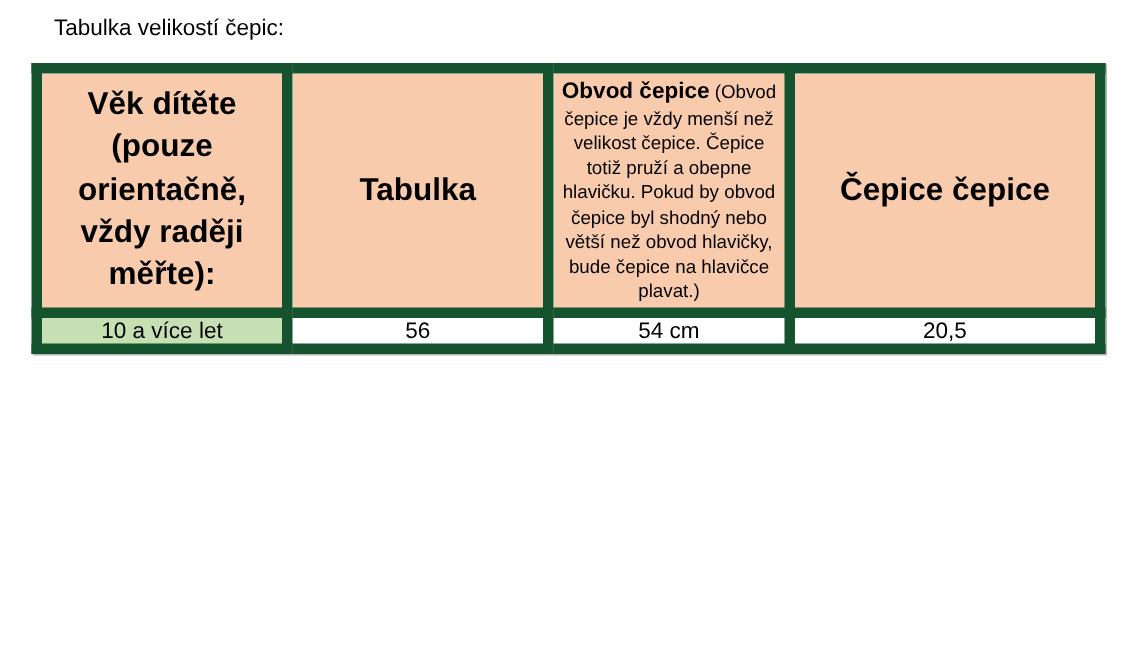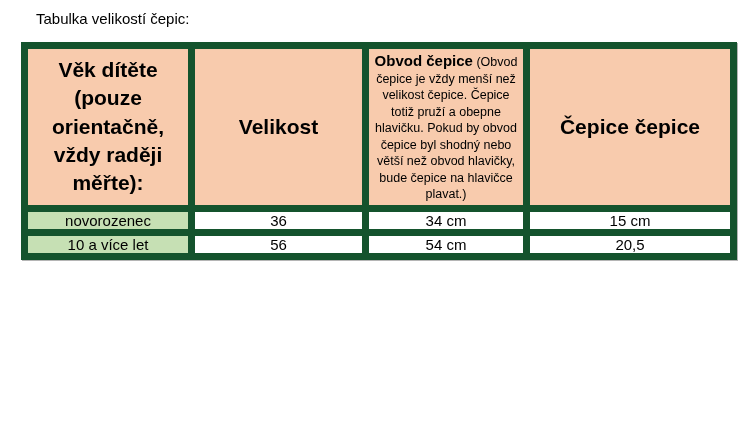--- a/index.html
+++ b/index.html
@@ -77,32 +77,26 @@
 <table class="size-table">
   <colgroup>
     <col class="c1">
       <col class="c2">
       <col class="c3">
       <col class="c4">
   </colgroup>
   <thead>
     <tr>
       <th class="h-age">Věk dítěte (pouze orientačně, vždy raději měřte):</th>
-      <th>Velikost</th>
+      <th>Tabulka</th>
       <th class="h-circ"><span class="lead">Obvod čepice</span><span> (Obvod čepice je vždy menší než velikost čepice. Čepice totiž pruží a obepne hlavičku. Pokud by obvod čepice byl shodný nebo větší než obvod hlavičky, bude čepice na hlavičce plavat.)</span></th>
       <th>Čepice čepice</th>
     </tr>
   </thead>
   <tbody>
-      <tr>
-        <td class="age">novorozenec</td>
-        <td>36</td>
-        <td>34 cm</td>
-        <td>15 cm</td>
-      </tr>
       <tr>
         <td class="age">10 a více let</td>
         <td>56</td>
         <td>54 cm</td>
         <td>20,5</td>
       </tr>
     </tbody>
 </table>
 
 </body></html>

